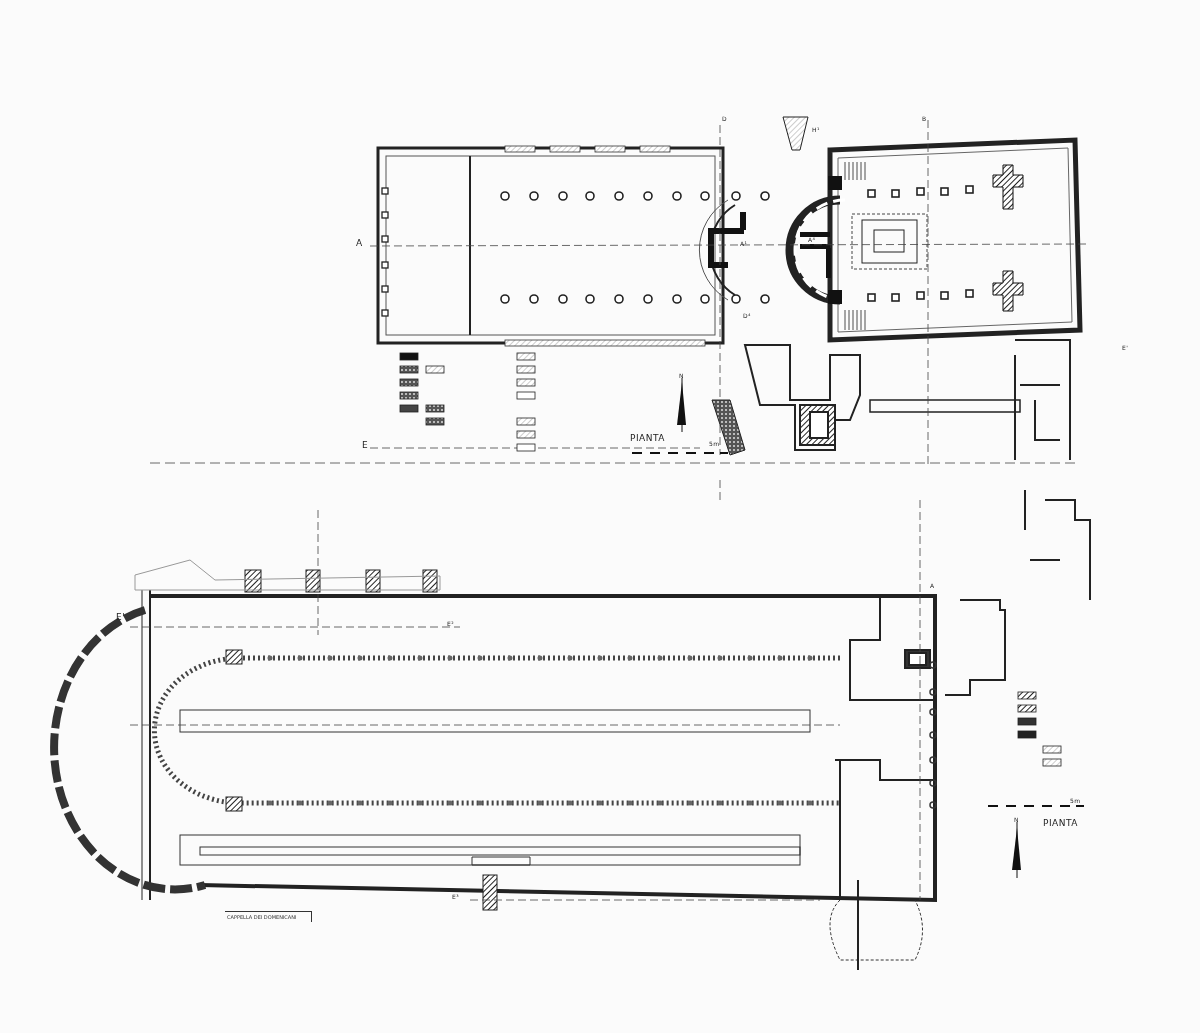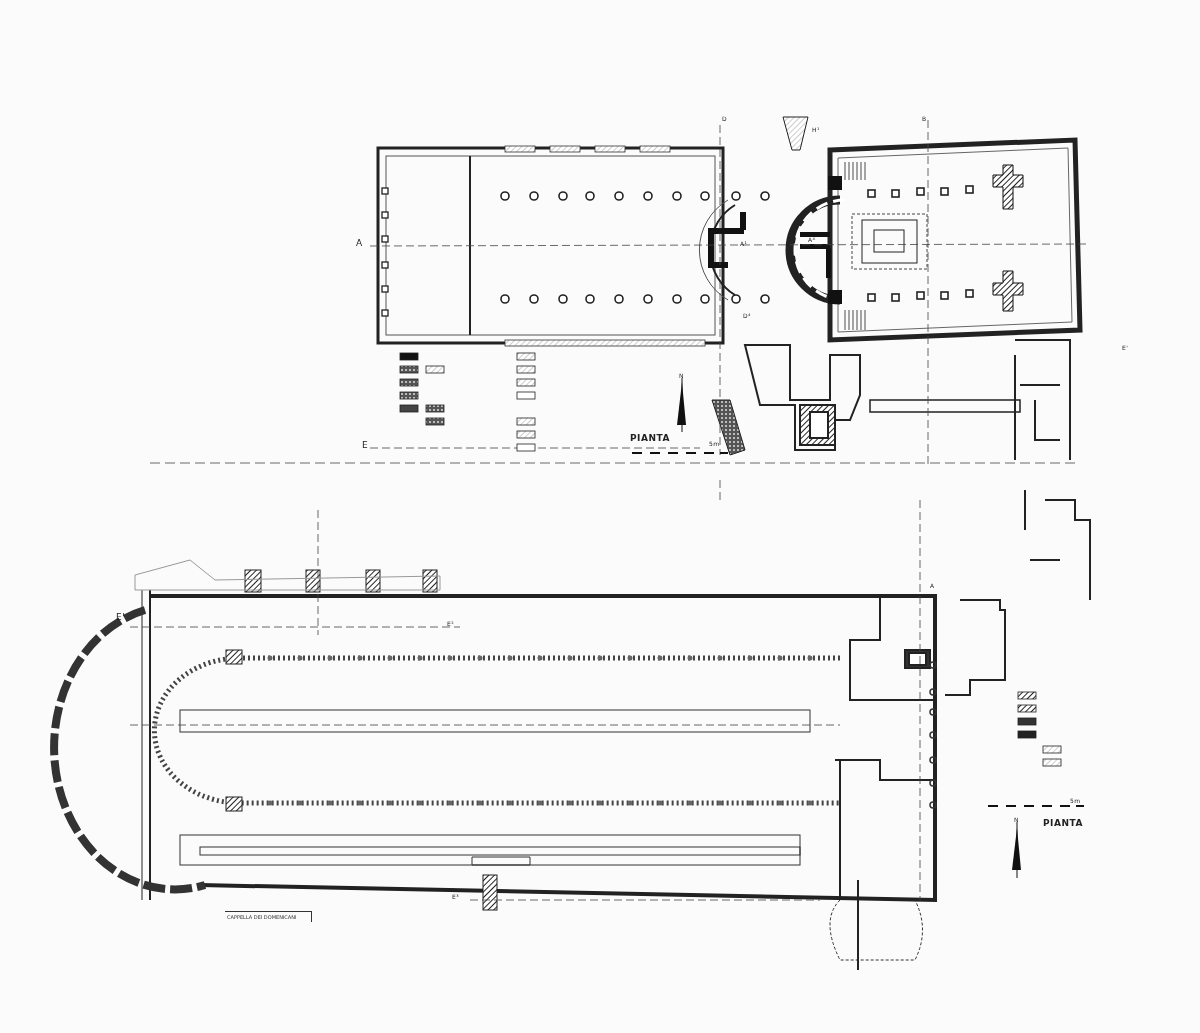--- a/index.html
+++ b/index.html
@@ -1,19 +1,19 @@
 <!DOCTYPE html>
 <html><head>
 <meta charset="utf-8">
 <style>
   html,body{margin:0;padding:0;background:#fbfbfb;}
   body{width:1200px;height:1033px;overflow:hidden;position:relative;font-family:"DejaVu Sans",sans-serif;}
   #sheet{position:absolute;left:0;top:0;width:1200px;height:1033px;}
   .lbl{position:absolute;font-size:9px;color:#222;letter-spacing:0.5px;white-space:nowrap;}
-  .lbl.b{font-weight:bold;}
+  .lbl.b{font-weight:normal;}
   .lbl.sm{font-size:6px;}
   .caption-box{position:absolute;left:225px;top:911px;width:84px;height:10px;border-top:1px solid #333;border-right:1px solid #333;font-size:5px;color:#333;padding-left:2px;line-height:10px;}
 </style>
 </head>
 <body>
 
 <svg id="sheet" viewBox="0 0 1200 1033" xmlns="http://www.w3.org/2000/svg">
   <defs>
     <pattern id="hatch" width="4" height="4" patternUnits="userSpaceOnUse" patternTransform="rotate(45)">
       <rect width="4" height="4" fill="#fff"></rect>

